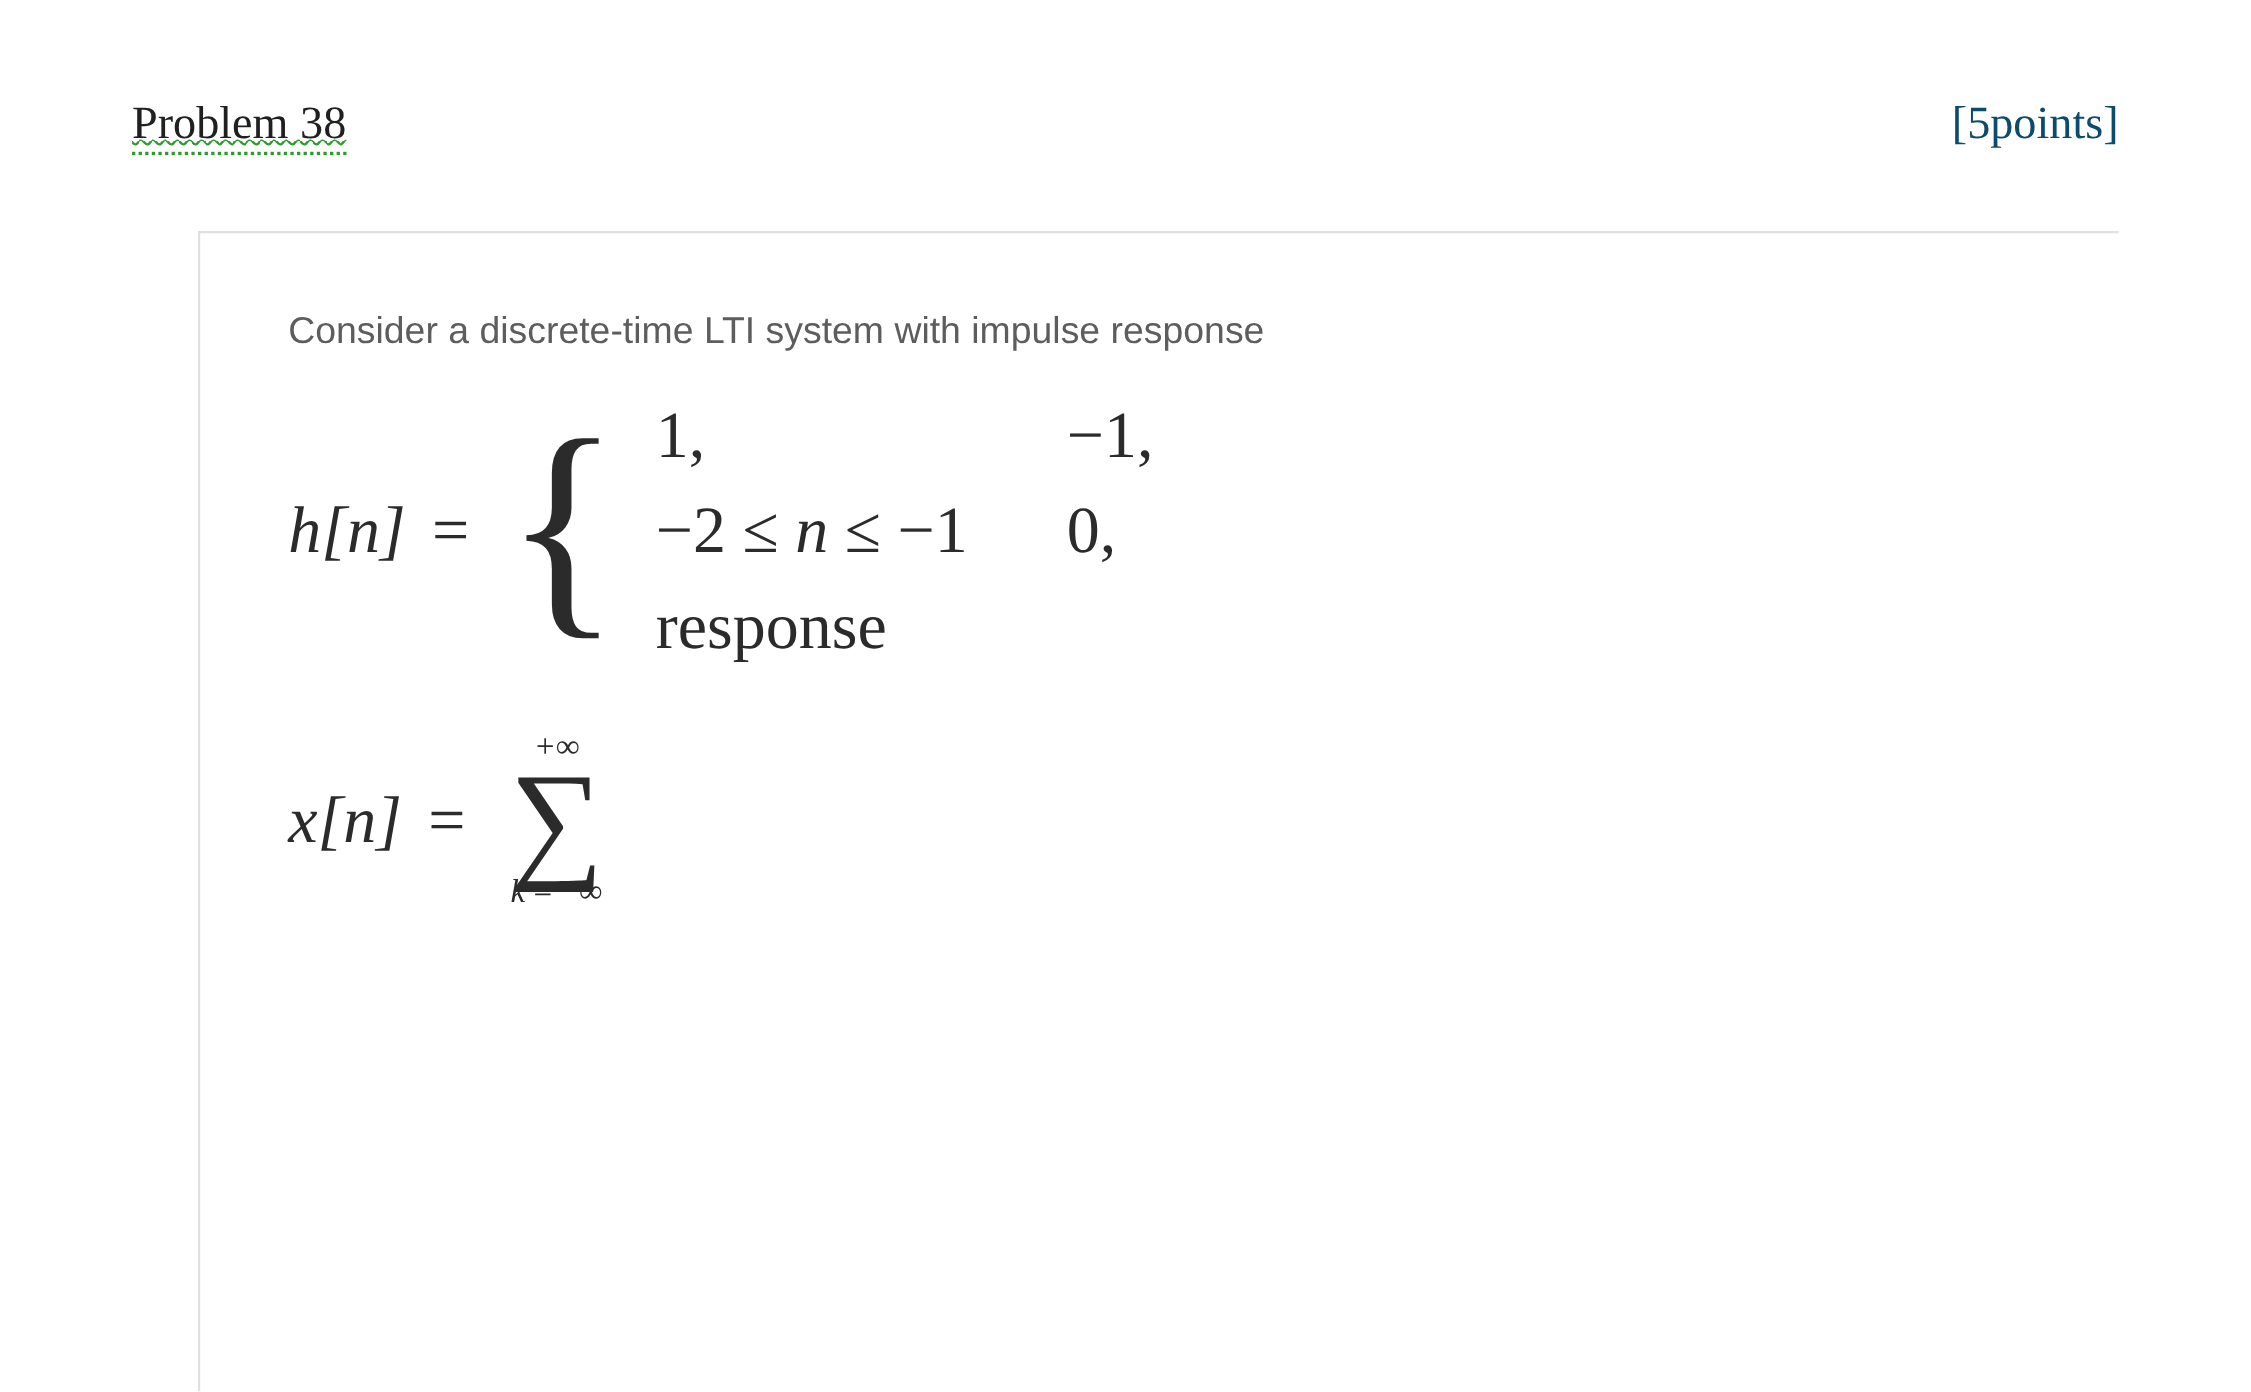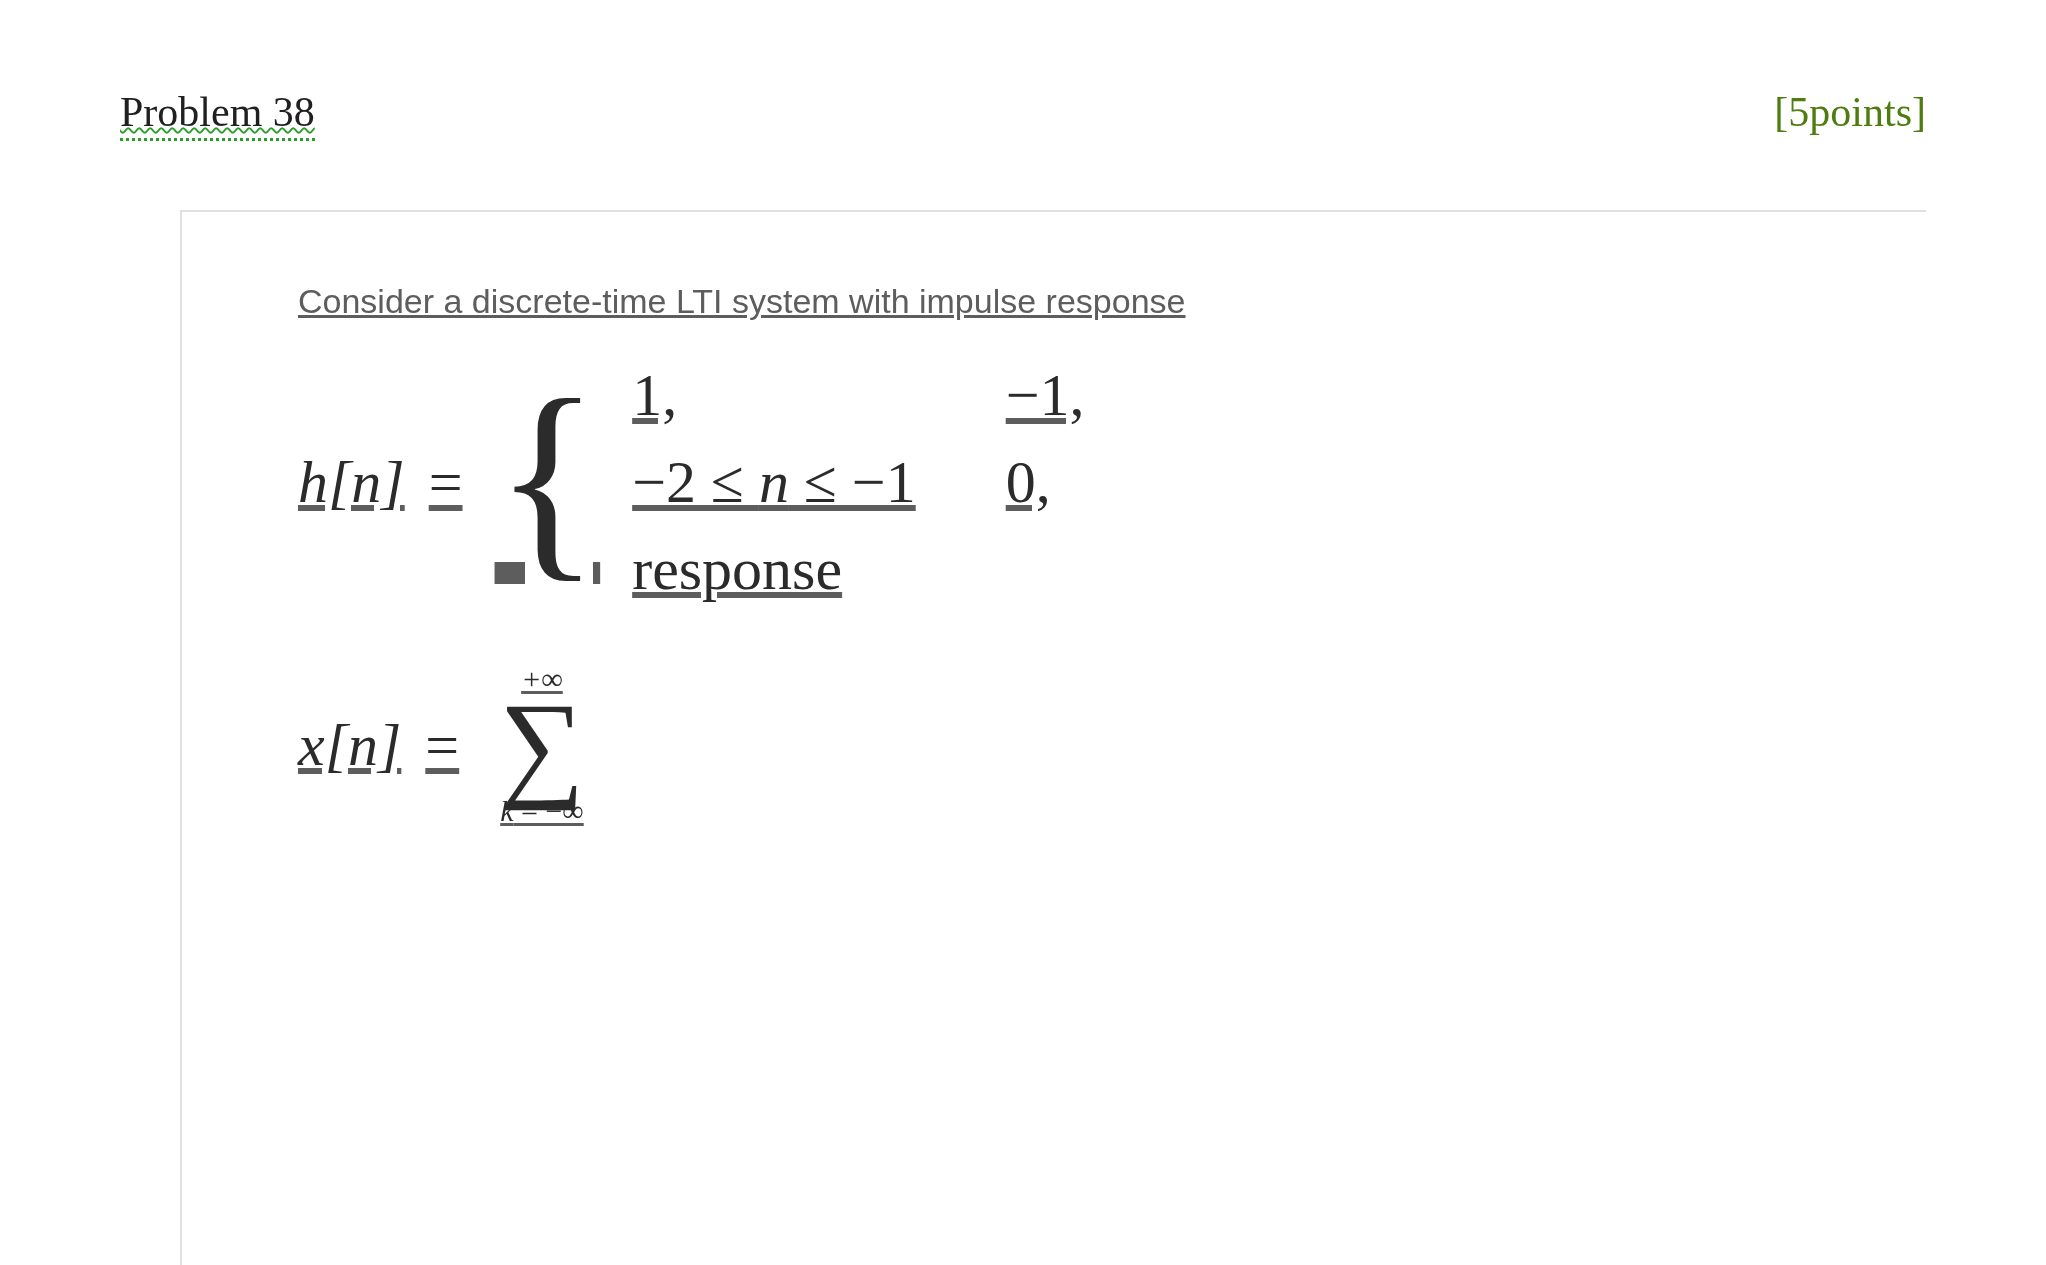--- a/index.html
+++ b/index.html
@@ -32,35 +32,34 @@
     color: #202020;
     border-bottom: 3px dotted #2a9d2a; 
     padding-bottom: 2px;
     text-decoration: underline;
     text-decoration-style: wavy;
     text-decoration-color: #2a9d2a;
     text-decoration-thickness: 2px;
   }
 
   .points-label {
-    color: #4d7c0f;
+    color: #0c4a6e;
   }
 
   .card {
     position: absolute;
     top: 210px;
     left: 180px;
     right: 120px;
     bottom: 0;
     border-top: 2px solid #e0e0e0;
     border-left: 2px solid #e0e0e0;
-    padding: 70px 60px 0 116px;
+    padding: 70px 60px 0 80px;
     font-family: Arial, Helvetica, sans-serif;
     color: #5d5d5d;
-    text-decoration: underline;
   }
 
   .body-text {
     font-size: 34px;
     color: #5d5d5d;
     margin: 0 0 40px 0;
   }
 
   .math-block {
     font-family: "Times New Roman", Times, serif;

